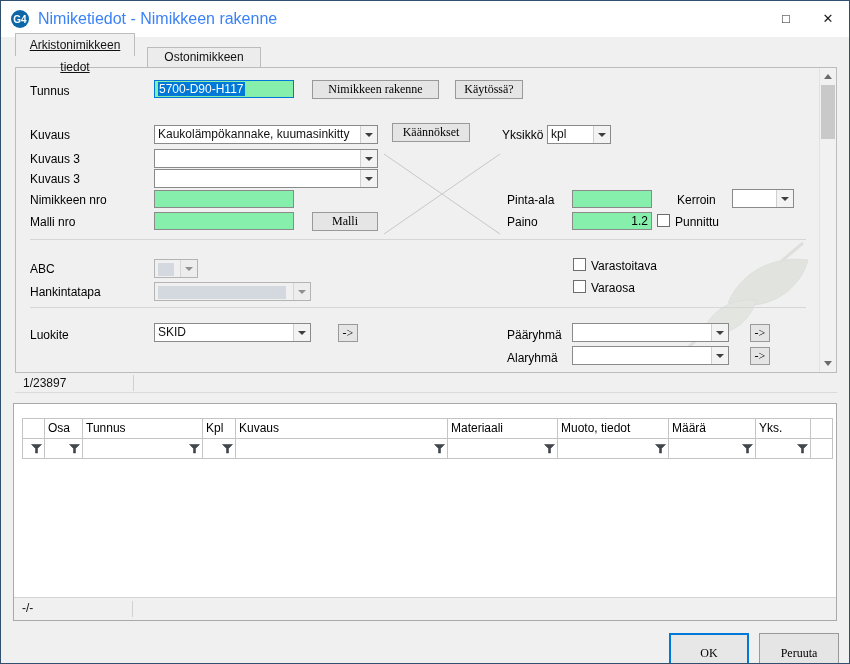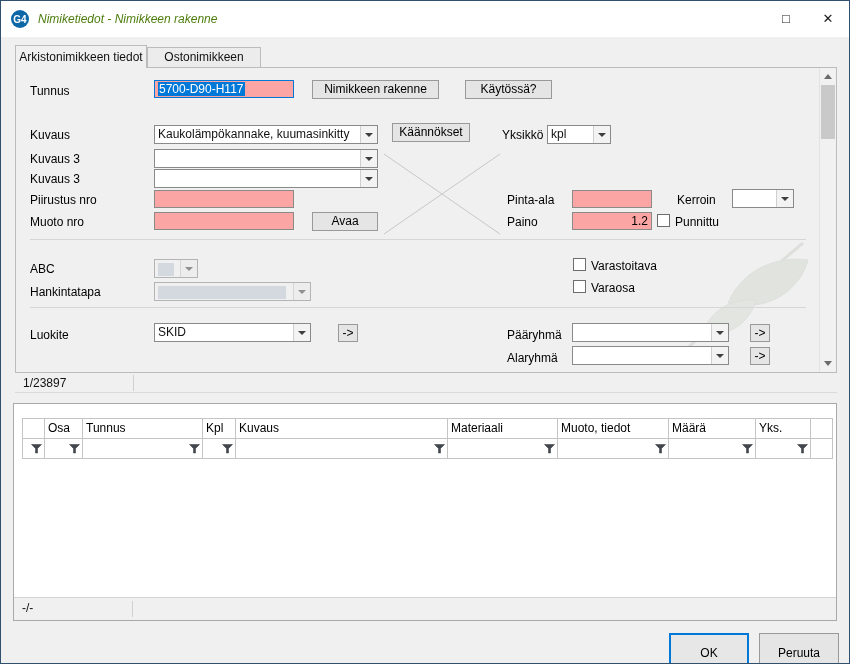--- a/index.html
+++ b/index.html
@@ -6,38 +6,38 @@
   .win {
     position:relative; width:848px; height:662px; margin:0 auto;
     border:1px solid #30506e; background:#f0f0f0;
     font-family:"Liberation Sans", sans-serif; font-size:12px; color:#111;
     overflow:hidden;
   }
   
   .titlebar { position:absolute; left:0; top:0; right:0; height:36px; background:#ffffff; display:flex; align-items:center; }
   .appicon { width:18px; height:18px; margin-left:10px; border-radius:50%; background:#0d67a7; color:#fff;
              font-size:10px; font-weight:bold; display:flex; align-items:center; justify-content:center; }
-  .wtitle { margin-left:9px; font-size:12px; color:#4d7c0f;font-style:italic; }
+  .wtitle { margin-left:9px; font-size:16px; color:#3b82f6; }
   .wcontrols { position:absolute; right:0; top:0; height:36px; display:flex; }
   .wbtn { width:42px; height:34px; display:flex; align-items:center; justify-content:center; font-size:13px; color:#1a1a1a; cursor:default; }
   
   .tab { position:absolute; background:#f0f0f0; border:1px solid #bcbcbc; border-bottom:none; text-align:center; box-sizing:border-box; }
-  .tab-active { left:14px; top:44px; width:132px; height:23px; z-index:3; line-height:22px; }
+  .tab-active { left:14px; top:32px; width:120px; height:23px; z-index:3; line-height:22px;text-decoration:underline; }
   .tab-inactive { left:146px; top:46px; width:114px; height:20px; line-height:19px; background:#ececec; }
   
   .panel { position:absolute; left:14px; top:66px; width:822px; height:306px; background:#f0f0f0;
            border:1px solid #bcbcbc; box-sizing:border-box; z-index:2; }
   .lbl { position:absolute; white-space:nowrap; color:#000; }
-  .tb { position:absolute; height:18px; border:1px solid #8a8a8a; background:#fca5a5; font-family:inherit; font-size:12px;
+  .tb { position:absolute; height:18px; border:1px solid #8a8a8a; background:#86efac; font-family:inherit; font-size:12px;
         padding:0 3px; box-sizing:border-box; }
   .tb-div { line-height:16px; }
   .tb-focus { border-color:#0078d7; }
   .sel { background:#0078d7; color:#fff; padding:0 1px; }
   .tb-right { text-align:right; }
-  .btn { position:absolute; background:#e5e5e5; border:1px solid #999; font-family:Liberation Sans, sans-serif; font-size:12px; color:#000;
+  .btn { position:absolute; background:#e5e5e5; border:1px solid #999; font-family:Liberation Serif, serif; font-size:12px; color:#000;
          box-sizing:border-box; text-align:center; line-height:17px; padding:0; cursor:default; }
   .combo { position:absolute; height:19px; background:#fff; border:1px solid #8a8a8a; box-sizing:border-box; display:flex; }
   .combo-text { flex:1; padding:1px 0 12px 3px; overflow:hidden; white-space:nowrap; }
   .combo-btn { width:16px; display:flex; align-items:center; justify-content:center; background:#f3f3f3; border-left:1px solid #cfcfcf; }
   .arr { width:0; height:0; border-left:4px solid transparent; border-right:4px solid transparent; border-top:4px solid #3f3f3f; }
   .combo.disabled { background:#f0f0f0; border-color:#b4b4b4; }
   .combo.disabled .combo-btn { background:#ededed; border-left-color:#d6d6d6; }
   .combo.disabled .arr { border-top-color:#909090; }
   .dis-fill { display:inline-block; height:13px; margin-top:2px; background:#d3d9df; }
   .chk { position:absolute; width:13px; height:13px; background:#fff; border:1px solid #6e6e6e; box-sizing:border-box; }
@@ -101,21 +101,21 @@
 
     <svg class="leafdec" width="150" height="135" viewBox="0 0 150 135">
       <path d="M10 130 C 45 95, 75 65, 135 15" stroke="#7d8a74" stroke-width="3" fill="none"></path>
       <path d="M60 75 C 75 40, 110 28, 140 32 C 132 62, 100 85, 60 75 Z" fill="#93a188" stroke="#7d8a74"></path>
       <path d="M35 105 C 42 82, 65 70, 88 72 C 82 95, 60 110, 35 105 Z" fill="#a3b098" stroke="#7d8a74"></path>
     </svg>
 
     <div class="lbl" style="left:14px;top:16px">Tunnus</div>
     <div class="tb tb-div tb-focus" style="left:138px;top:12px;width:140px"><span class="sel">5700-D90-H117</span></div>
     <button class="btn" style="left:296px;top:12px;width:127px;height:19px">Nimikkeen rakenne</button>
-    <button class="btn" style="left:449px;top:12px;width:87px;height:19px">Käytössä?</button>
+    <button class="btn" style="left:439px;top:12px;width:68px;height:19px">Käytössä?</button>
 
     <div class="lbl" style="left:14px;top:60px">Kuvaus</div>
     <div class="combo" style="left:138px;top:57px;width:224px">
       <span class="combo-text">Kaukolämpökannake, kuumasinkitty</span>
       <span class="combo-btn">
           <i class="arr"></i>
         </span>
     </div>
     <button class="btn" style="left:376px;top:55px;width:78px;height:19px">Käännökset</button>
     <div class="lbl" style="left:486px;top:60px">Yksikkö</div>
@@ -135,25 +135,25 @@
     </div>
 
     <div class="lbl" style="left:14px;top:104px">Kuvaus 3</div>
     <div class="combo" style="left:138px;top:101px;width:224px">
       <span class="combo-text"></span>
       <span class="combo-btn">
           <i class="arr"></i>
         </span>
     </div>
 
-    <div class="lbl" style="left:14px;top:125px">Piirustus nro</div>
+    <div class="lbl" style="left:14px;top:125px">Nimikkeen nro</div>
     <input class="tb" style="left: 138px; top: 122px; width: 140px;" value="">
-    <div class="lbl" style="left:14px;top:147px">Muoto nro</div>
+    <div class="lbl" style="left:14px;top:147px">Malli nro</div>
     <input class="tb" style="left: 138px; top: 144px; width: 140px;" value="">
-    <button class="btn" style="left:296px;top:144px;width:66px;height:19px">Avaa</button>
+    <button class="btn" style="left:296px;top:144px;width:66px;height:19px">Malli</button>
 
     <div class="lbl" style="left:491px;top:125px">Pinta-ala</div>
     <input class="tb" style="left: 556px; top: 122px; width: 80px;" value="">
     <div class="lbl" style="left:661px;top:125px">Kerroin</div>
     <div class="combo" style="left:716px;top:121px;width:62px">
       <span class="combo-text"></span>
       <span class="combo-btn">
           <i class="arr"></i>
         </span>
     </div>

